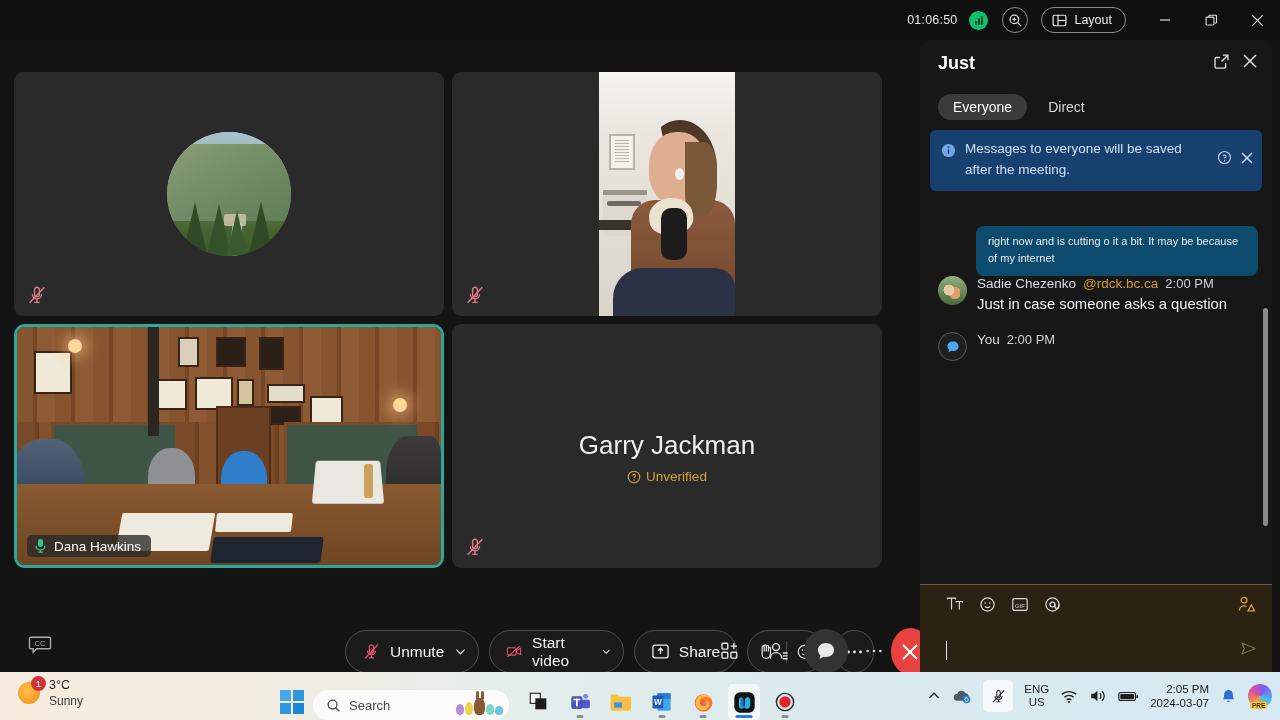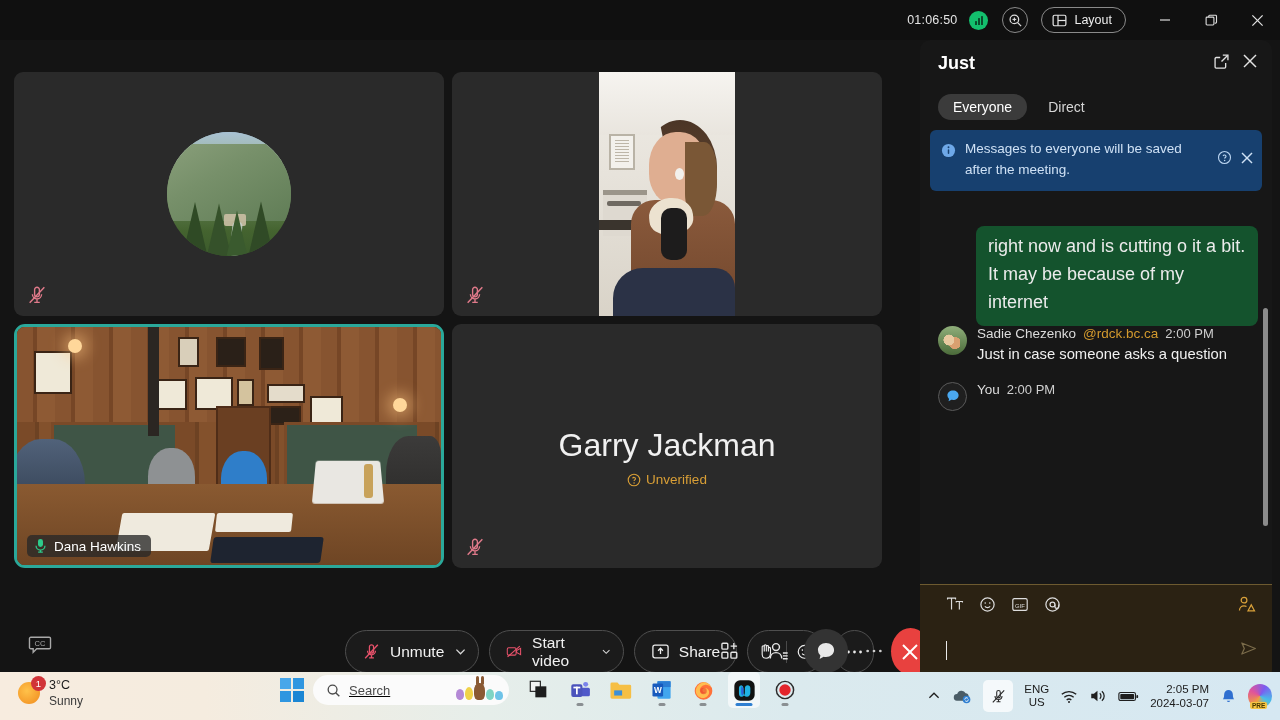--- a/index.html
+++ b/index.html
@@ -98,21 +98,21 @@
      background: linear-gradient(#8a5a31, #6e4524); }
   .rm-paper { position:absolute; background:#efeade; border-radius:2px; }
   .rm-person { position:absolute; border-radius: 48% 48% 18% 18%; }
   .rm-laptop { position:absolute; right:14%; bottom:26%; width:68px; height:44px; background:#e9e7e2; transform: perspective(90px) rotateX(14deg); border-radius:3px; }
   .rm-book { position:absolute; left:46%; bottom:1%; width:110px; height:26px; background:#1e2430; border-radius:3px; transform: skewX(-8deg);}
 
   .mic-off { position: absolute; left: 12px; bottom: 10px; width: 22px; height: 22px; }
   .namebadge { position: absolute; left: 10px; bottom: 8px; display: flex; align-items: center; gap: 7px;
                background: rgba(40,40,40,.78); border-radius: 5px; padding: 3px 10px 3px 7px; }
   .namebadge .nm { color: #fff; font-size: 13.5px; }
-  .unv-name { color: #f0f0f0; font-size: 32px; text-align: center; margin-top: 21px; }
+  .unv-name { color: #f0f0f0; font-size: 26px; text-align: center; margin-top: 21px; }
   .unv-sub { display: flex; align-items: flex-end; justify-content: center; gap: 5px; margin-top: 8px;
              color: #d99f36; font-size: 13.5px; }
   .center-stack { position: absolute; inset: 0; display: flex; flex-direction: column; align-items: center; justify-content: center; }
 
   
   .controlbar { position: absolute; left: 0; top: 610px; width: 912px; height: 70px; background: #141414; }
   .cc-btn { position: absolute; left: 26px; top: 21px; width: 28px; height: 28px; display:flex; align-items:center; justify-content:center; }
   .center-controls { position: absolute; left: 345px; top: 18px; display: flex; align-items: center; gap: 10px; }
   .pill { display: flex; align-items: center; gap: 9px; height: 43px; padding: 0 16px;
           border: 1px solid #4e4e4e; border-radius: 22px; color: #f2f2f2; font-size: 15.5px; background: #1b1b1b; }
@@ -135,22 +135,22 @@
   .chat-title { color: #fff; font-size: 18px; font-weight: bold; }
   .chat-head-actions { margin-left: auto; display: flex; align-items: center; gap: 12px; }
   .tabs { display: flex; align-items: center; gap: 6px; padding: 8px 14px 10px 18px; }
   .tab { padding: 5px 15px; border-radius: 15px; font-size: 14px; color: #d6d6d6; }
   .tab.sel { background: #3b3b3b; color: #fff; }
   .banner { margin: 0 10px; background: #17406f; border-radius: 6px; display: flex; align-items: flex-start;
             gap: 9px; padding: 9px 8px 10px 11px; }
   .banner .txt { color: #cfe1f5; font-size: 13.5px; line-height: 1.55; flex: 1; }
   .banner-acts { display: flex; align-items: center; gap: 8px; padding-top: 11px; }
   .msgs { position: absolute; left: 0; top: 186px; width: 352px; height: 306px; overflow: hidden; padding: 0 14px 0 18px; }
-  .bubble { background: #14532d; border-radius: 8px; padding: 7px 12px 9px; color: #ebebeb;
-            font-size: 18px; line-height: 1.55; margin-left: 38px; }
+  .bubble { background: #0c4a6e; border-radius: 8px; padding: 7px 12px 9px; color: #ebebeb;
+            font-size: 11px; line-height: 1.55; margin-left: 38px; }
   .divider { display: flex; align-items: center; gap: 10px; margin: 18px 0 16px; }
   .divider .line { height: 1px; background: #3f6fa8; }
   .divider .line.l1 { width: 36px; } .divider .line.l2 { flex: 1; max-width: 36px; }
   .divider .dtxt { color: #7ab0ea; font-size: 14px; }
   .msg { display: flex; gap: 10px; margin-bottom: 17px; }
   .msg .av { width: 29px; height: 29px; border-radius: 50%; flex: none; overflow: hidden; position: relative; }
   .av-photo { background: linear-gradient(#8fae7a, #4b6b3a); }
   .av-photo:after { content:''; position:absolute; left:5px; top:8px; width:17px; height:15px;
                     background: radial-gradient(circle at 35% 40%, #e8c9a0 0 38%, transparent 39%),
                                 radial-gradient(circle at 70% 60%, #d9a070 0 40%, transparent 41%); }
@@ -174,21 +174,21 @@
   
   .taskbar { position: absolute; left: 0; top: 672px; width: 1280px; height: 48px;
              background: linear-gradient(90deg,#f7ecdf 0%, #f5ecdf 16%, #e6eeea 38%, #dbeaee 62%, #d6e8f2 100%); }
   .weather { position: absolute; left: 18px; top: 6px; display: flex; align-items: center; gap: 9px; }
   .sun { width: 22px; height: 22px; border-radius: 50%; background: radial-gradient(circle at 40% 40%, #ffc24a, #f08a1d); position: relative; }
   .badge1 { position: absolute; right: -6px; top: -6px; width: 15px; height: 15px; border-radius: 50%;
             background: #d13438; color: #fff; font-size: 9.5px; display: flex; align-items: center; justify-content: center; }
   .wtxt { line-height: 1.25; }
   .wtxt .t { color: #1b1b1b; font-size: 12.5px; }
   .wtxt .s { color: #3a3a3a; font-size: 12px; }
-  .tb-center { position: absolute; left: 276px; top: 0; display: flex; align-items: center; gap: 5px; text-decoration: underline; }
+  .tb-center { position: absolute; left: 276px; top: 12px; display: flex; align-items: flex-end; gap: 5px; }
   .winlogo { width: 24px; height: 24px; display:grid; grid-template-columns: 1fr 1fr; grid-template-rows: 1fr 1fr; gap: 2.5px; }
   .winlogo i { background: #2b9fe6; display:block; }
   .winlogo i:nth-child(1){background:#48a7ea;} .winlogo i:nth-child(2){background:#2f96e0;}
   .winlogo i:nth-child(3){background:#2f96e0;} .winlogo i:nth-child(4){background:#1b86d4;}
   .searchbox { width: 196px; height: 30px; background: #fbfbfb; border-radius: 16px; display: flex;
                align-items: center; gap: 8px; padding: 0 6px 0 13px; }
   .searchbox .sp { color: #4a4a4a; font-size: 13px; }
   .easter { margin-left: auto; display: flex; align-items: flex-end; gap: 1px; height: 20px; }
   .egg { width: 8px; height: 11px; border-radius: 50% 50% 45% 45%; }
   .bunny { width: 11px; height: 17px; background: #8a5a34; border-radius: 45% 45% 35% 35%; position: relative; }

